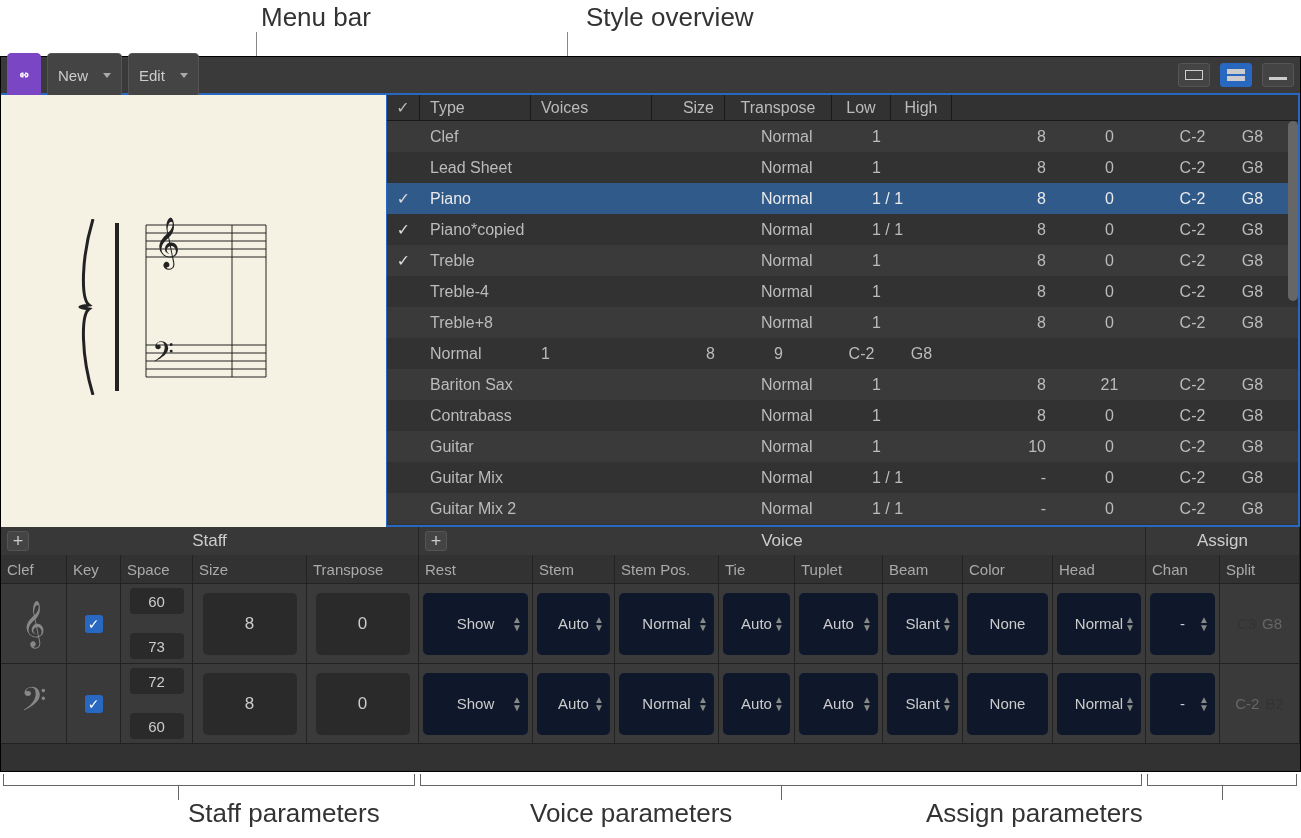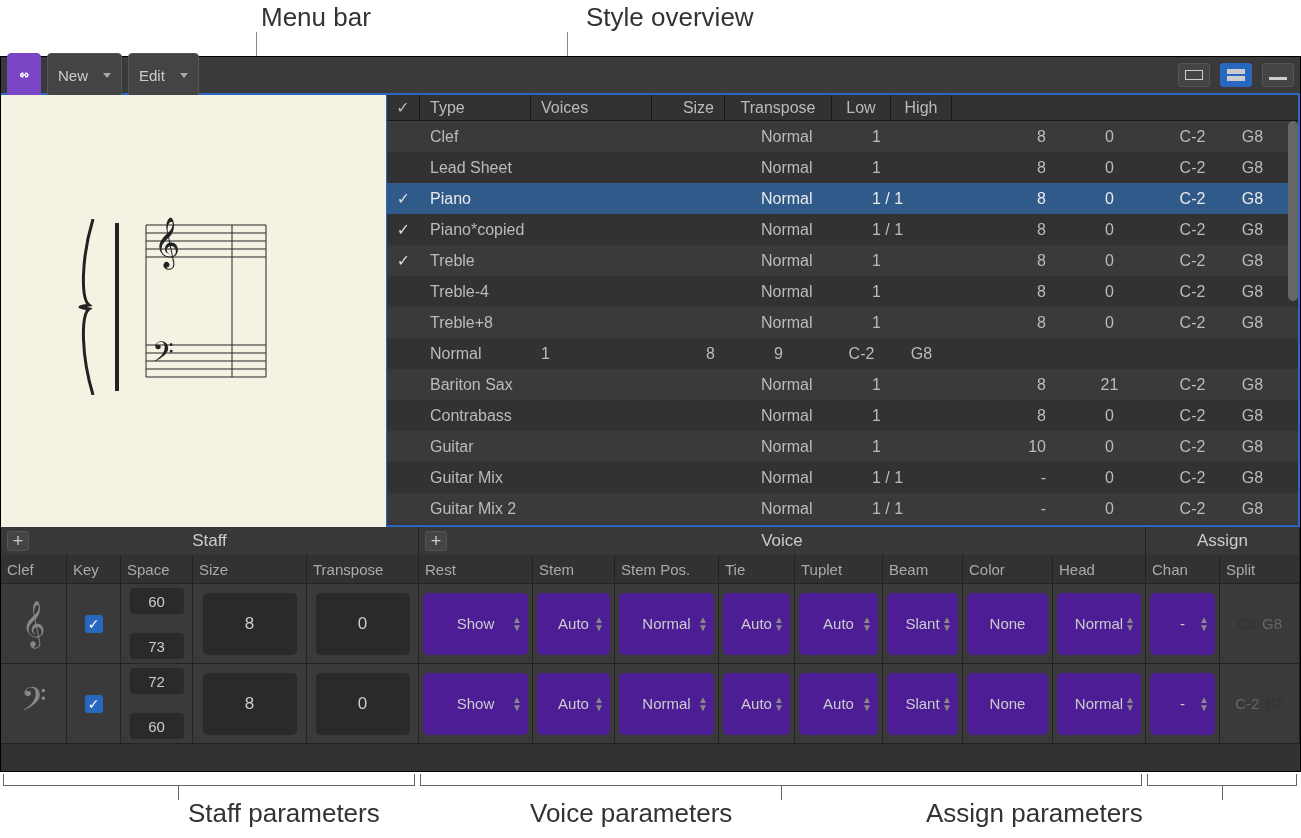--- a/index.html
+++ b/index.html
@@ -69,21 +69,21 @@
 .w-tuplet { width: 88px; }
 .w-beam { width: 80px; }
 .w-color { width: 90px; text-align: center; }
 .w-head { width: 93px; }
 .w-chan { width: 74px; }
 .w-split { width: 80px; }
 
 .space-cell { flex-direction: column; gap: 19px; }
 .space-cell .mini { width: 54px; height: 30px; background: #2a2a2a; border-radius: 4px; color: #ccc; font-size: 15px; display: flex; align-items: center; justify-content: center; }
 .big-cell { width: 94px; height: 62px; background: #2a2a2a; border-radius: 5px; color: #ccc; font-size: 17px; display: flex; align-items: center; justify-content: center; }
-.drop-cell { width: 100%; height: 62px; background: #4c1d95; border-radius: 5px; color: #ccc; font-size: 15px; display: flex; align-items: center; justify-content: center; position: relative; cursor: pointer; }
+.drop-cell { width: 100%; height: 62px; background: #0f172a; border-radius: 5px; color: #ccc; font-size: 15px; display: flex; align-items: center; justify-content: center; position: relative; cursor: pointer; }
 .drop-cell .up-down { position: absolute; right: 6px; color: #888; font-size: 10px; line-height: 8px; text-align: center; }
 .check { width: 18px; height: 18px; border-radius: 3px; background: #2968c0; color: #fff; font-size: 14px; text-align: center; line-height: 18px; cursor: pointer; }
 .clef-glyph { font-size: 40px; color: #888; font-family: serif; }
 .split-cell { display: flex; gap: 6px; justify-content: center; }
 .split-cell span { font-size: 15px; }
 .dim { color: #666; }
 
 .footer-gap { height: 28px; background: #323232; border-top: 1px solid #222; }
 
 .bracket { position: absolute; border-top: 1px solid #666; border-left: 1px solid #666; border-right: 1px solid #666; height: 12px; }

